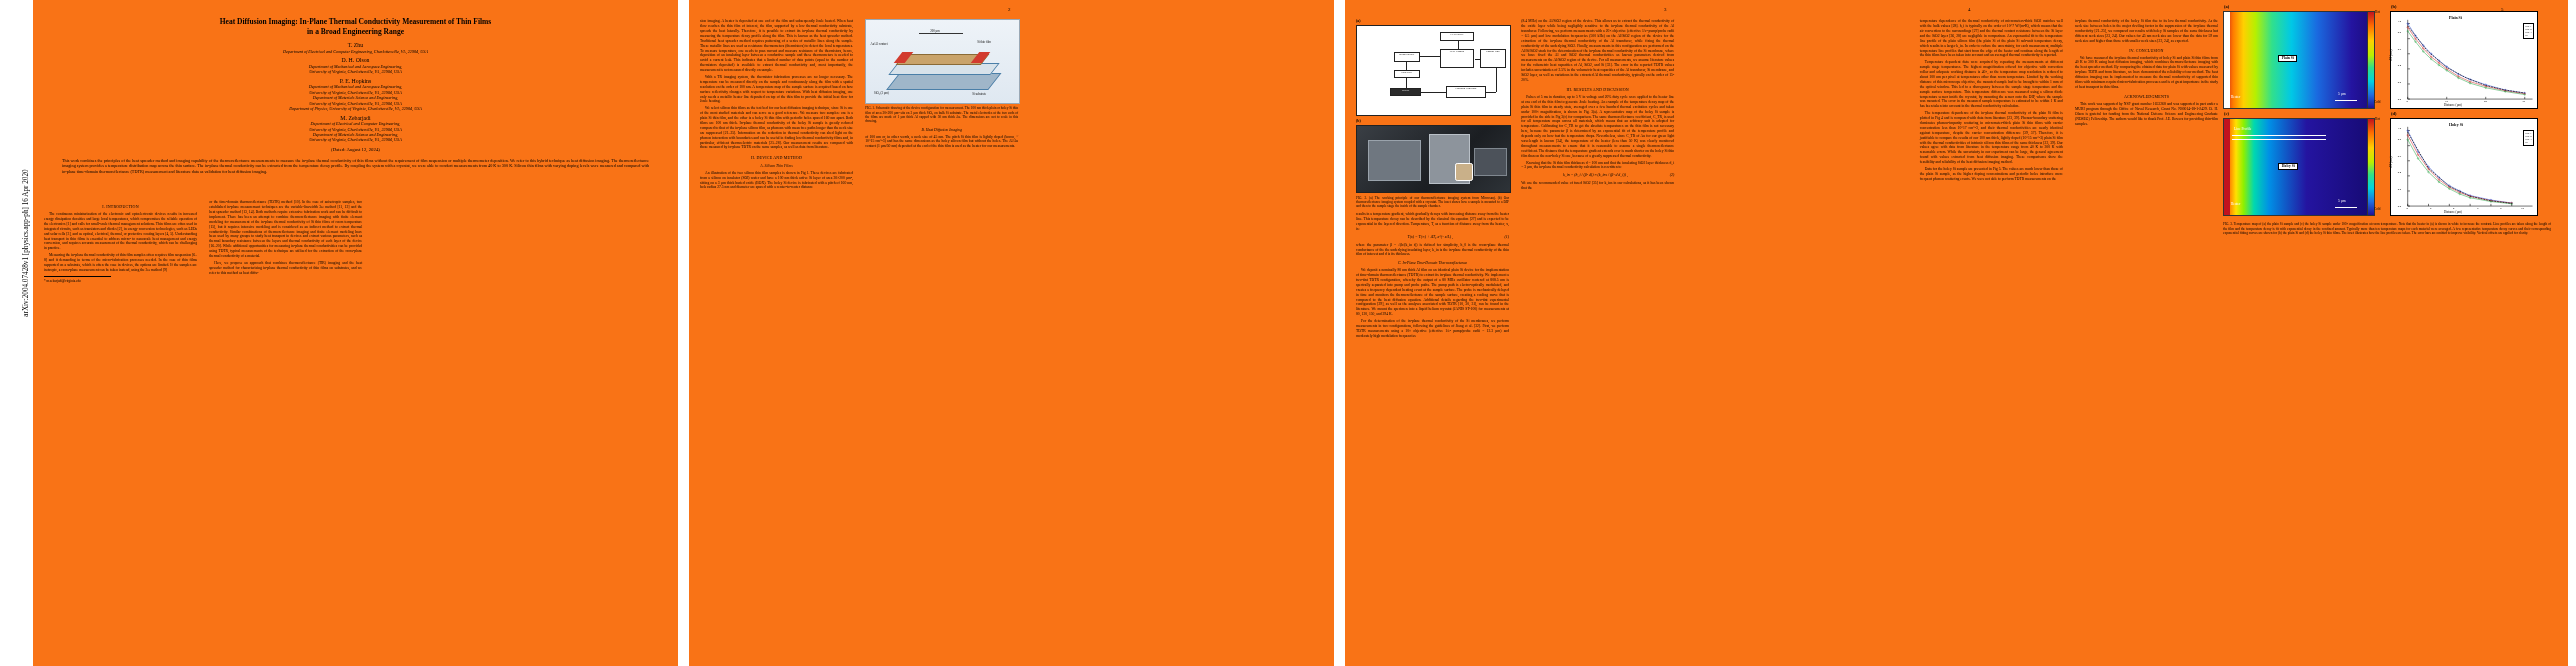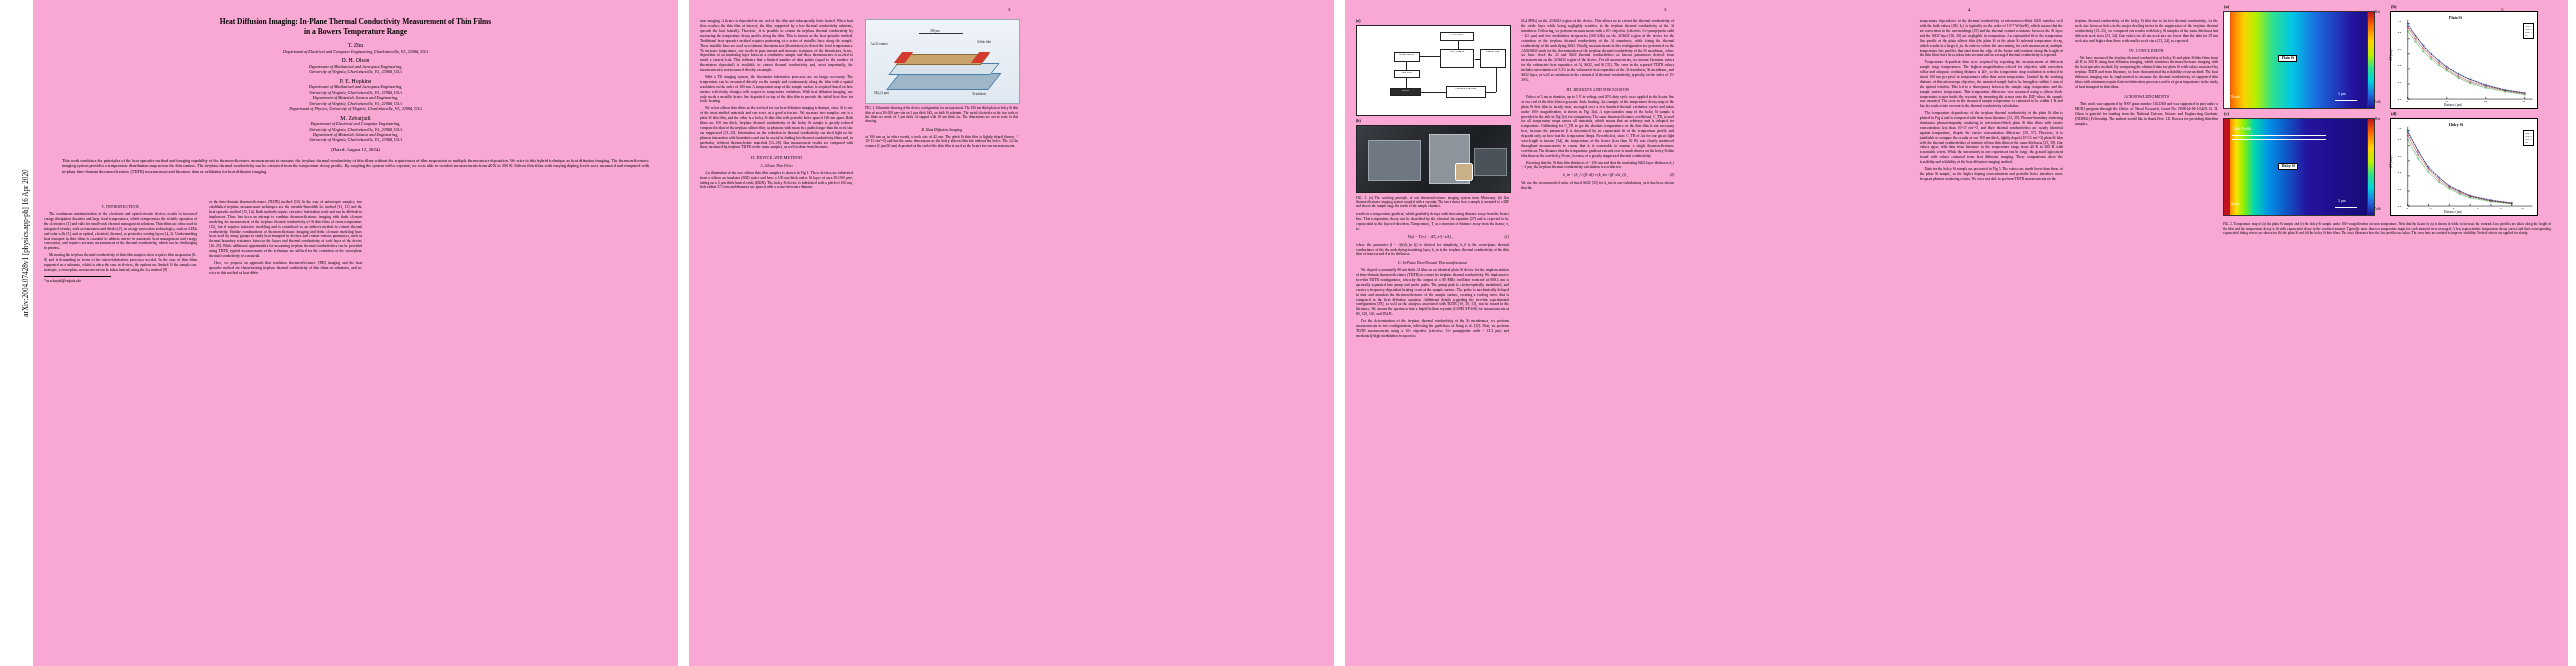--- a/index.html
+++ b/index.html
@@ -7,21 +7,21 @@
   .page{position:relative;width:2576px;height:667px;}
 
   
   .arxiv-stamp{
     position:absolute;left:-66px;top:239px;width:183px;
     transform:rotate(-90deg);transform-origin:center center;
     font-family:"Liberation Serif",serif;font-size:7.2px;color:#000;white-space:nowrap;
     text-align:center;
   }
 
-  .sheet{position:absolute;top:0;background:#f9a8d4;}
+  .sheet{position:absolute;top:0;background:#f97316;}
   .pg1{left:33px;width:645px;height:667px;}
   .pg2{left:689px;width:645px;height:667px;}
   .pg3{left:1345px;width:645px;height:667px;}
   .pg4{left:1912px;width:656px;height:667px;}
 
   .pagenum{position:absolute;top:6.7px;font-size:5px;font-family:"Liberation Serif",serif;}
 
   .title{font-size:7.5px;font-weight:bold;text-align:center;line-height:1.35;margin:0 22px;}
   .authblock{text-align:center;margin-top:5px;}
   .auth{font-size:5.8px;margin-top:3.3px;}
@@ -75,21 +75,21 @@
 
 <div class="page">
 
   <div class="arxiv-stamp">arXiv:2004.07428v1  [physics.app-ph]  16 Apr 2020</div>
 
   <div class="sheet pg1">
 
     <div style="margin-top:16.7px;">
       <div class="title">
         <span>Heat Diffusion Imaging: In-Plane Thermal Conductivity Measurement of Thin Films</span><br>
-        <span>in a Bowers Temperature Range</span>
+        <span>in a Broad Engineering Range</span>
       </div>
 
       <div class="authblock">
         <div class="auth">T. Zhu</div>
         <div class="aff">Department of Electrical and Computer Engineering, Charlottesville, VA, 22904, USA</div>
 
         <div class="auth">D. H. Olson</div>
         <div class="aff" style="white-space:pre-line">Department of Mechanical and Aerospace Engineering,
 University of Virginia, Charlottesville, VA, 22904, USA</div>
 

